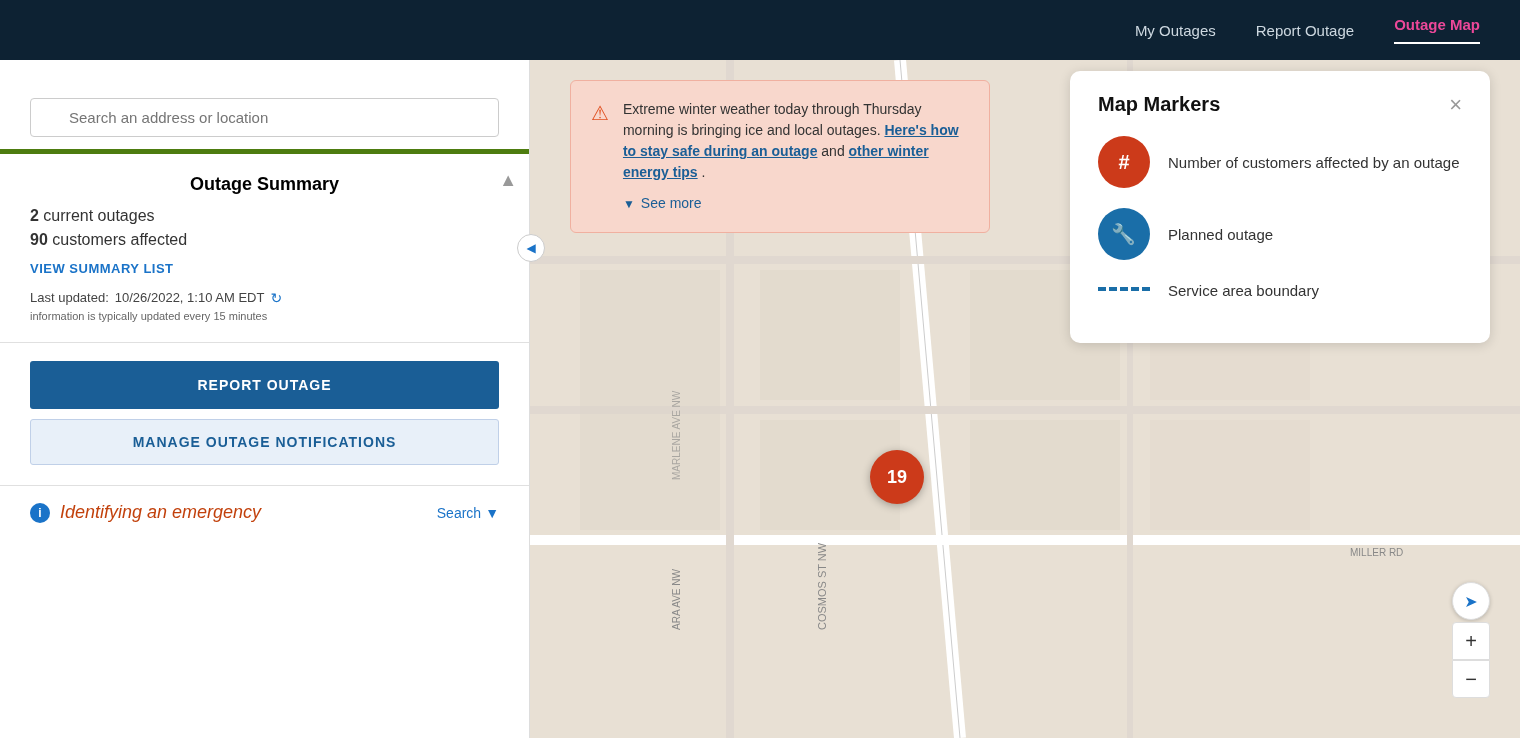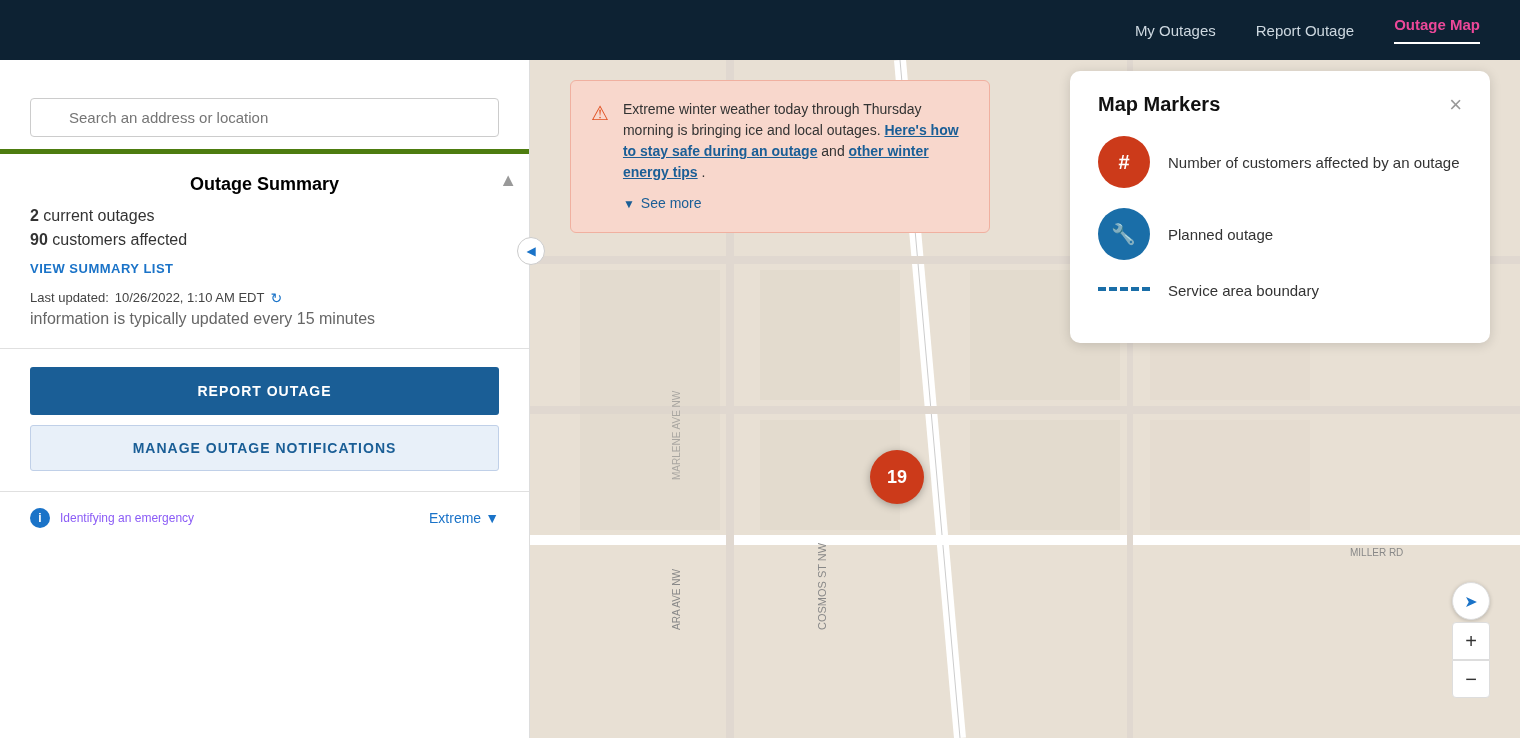--- a/index.html
+++ b/index.html
@@ -111,21 +111,21 @@
       display: flex;
       align-items: flex-start;
       gap: 6px;
     }
     .refresh-icon {
       color: #1a73c8;
       cursor: pointer;
       font-size: 14px;
     }
     .update-subtext {
-      font-size: 16px;
+      font-size: 11px;
       color: #666;
       margin-top: 4px;
     }
 
     .collapse-btn {
       position: absolute;
       right: -16px;
       top: 50%;
       transform: translateY(-50%);
       background: #fff;
@@ -197,22 +197,23 @@
       width: 20px;
       height: 20px;
       display: flex;
       align-items: center;
       justify-content: center;
       font-size: 12px;
       font-weight: bold;
       flex-shrink: 0;
     }
     .emergency-text {
-      font-size: 12px;
-      color: #8b5cf6;
+      font-size: 18px;
+      color: #c2410c;
+      font-style: italic;
     }
     .details-link {
       color: #1a73c8;
       font-size: 14px;
       cursor: pointer;
       display: flex;
       align-items: center;
       gap: 4px;
     }
 
@@ -466,21 +467,21 @@
 
     <button class="report-outage-btn">REPORT OUTAGE</button>
     <button class="manage-notif-btn">MANAGE OUTAGE NOTIFICATIONS</button>
 
     <div class="emergency-bar">
       <div class="emergency-left">
         <div class="info-icon">i</div>
         <span class="emergency-text">Identifying an emergency</span>
       </div>
       <div class="details-link">
-        <span>Extreme</span>
+        <span>Search</span>
         <span>▼</span>
       </div>
     </div>
 
   </div>
 
   <div class="map-area">
 
     <svg class="map-bg" viewBox="0 0 990 678" preserveAspectRatio="xMidYMid slice">
 

